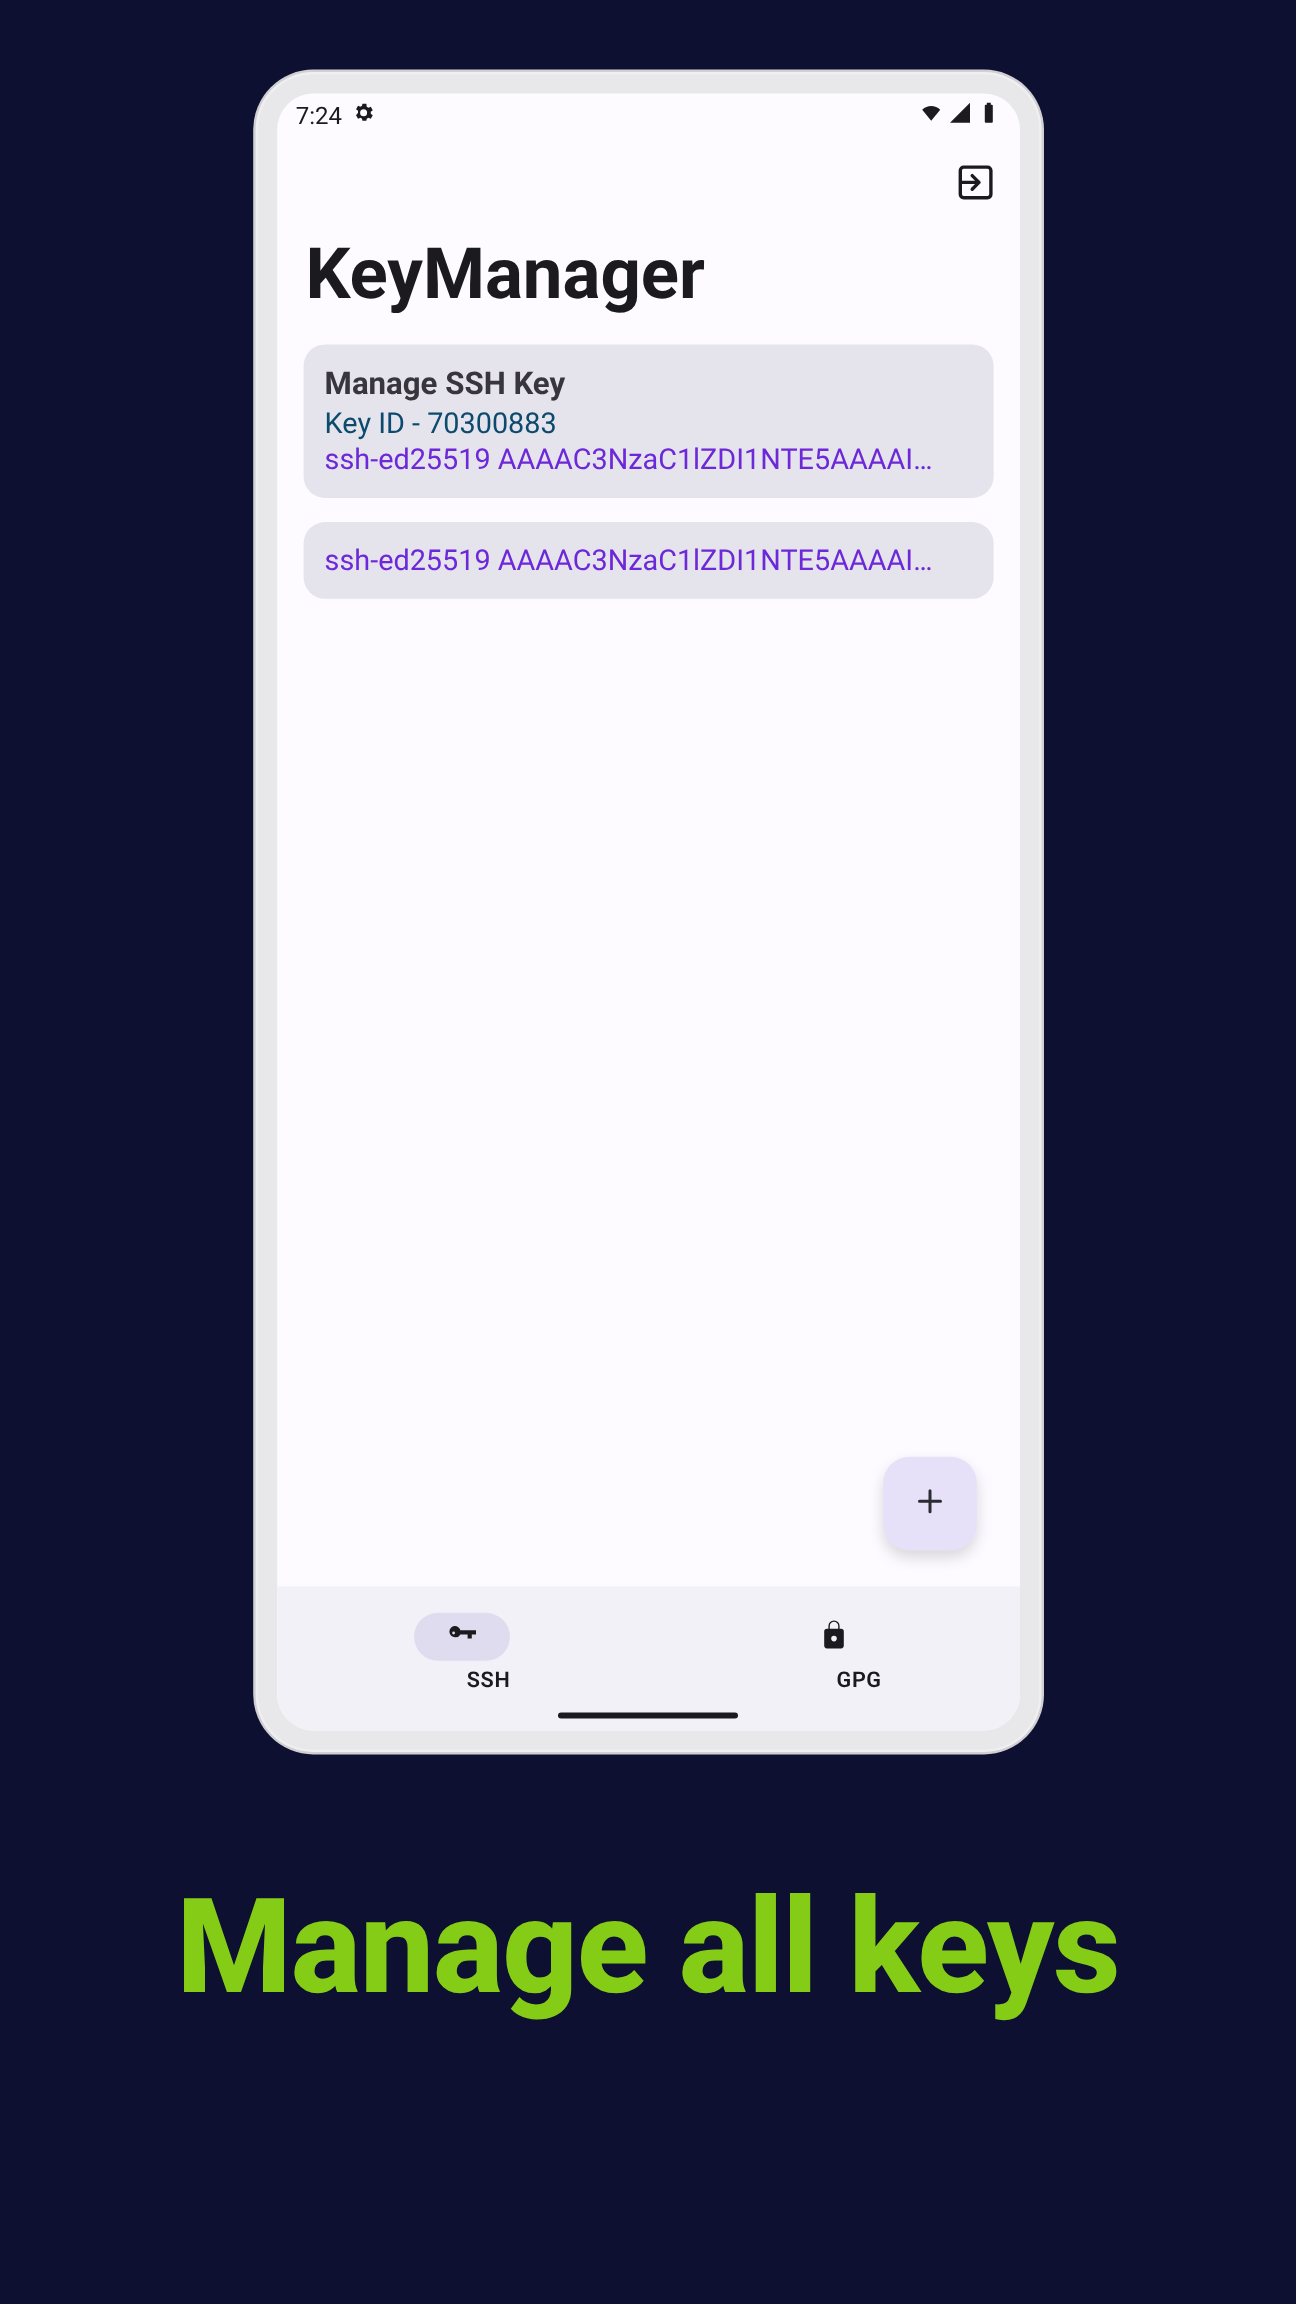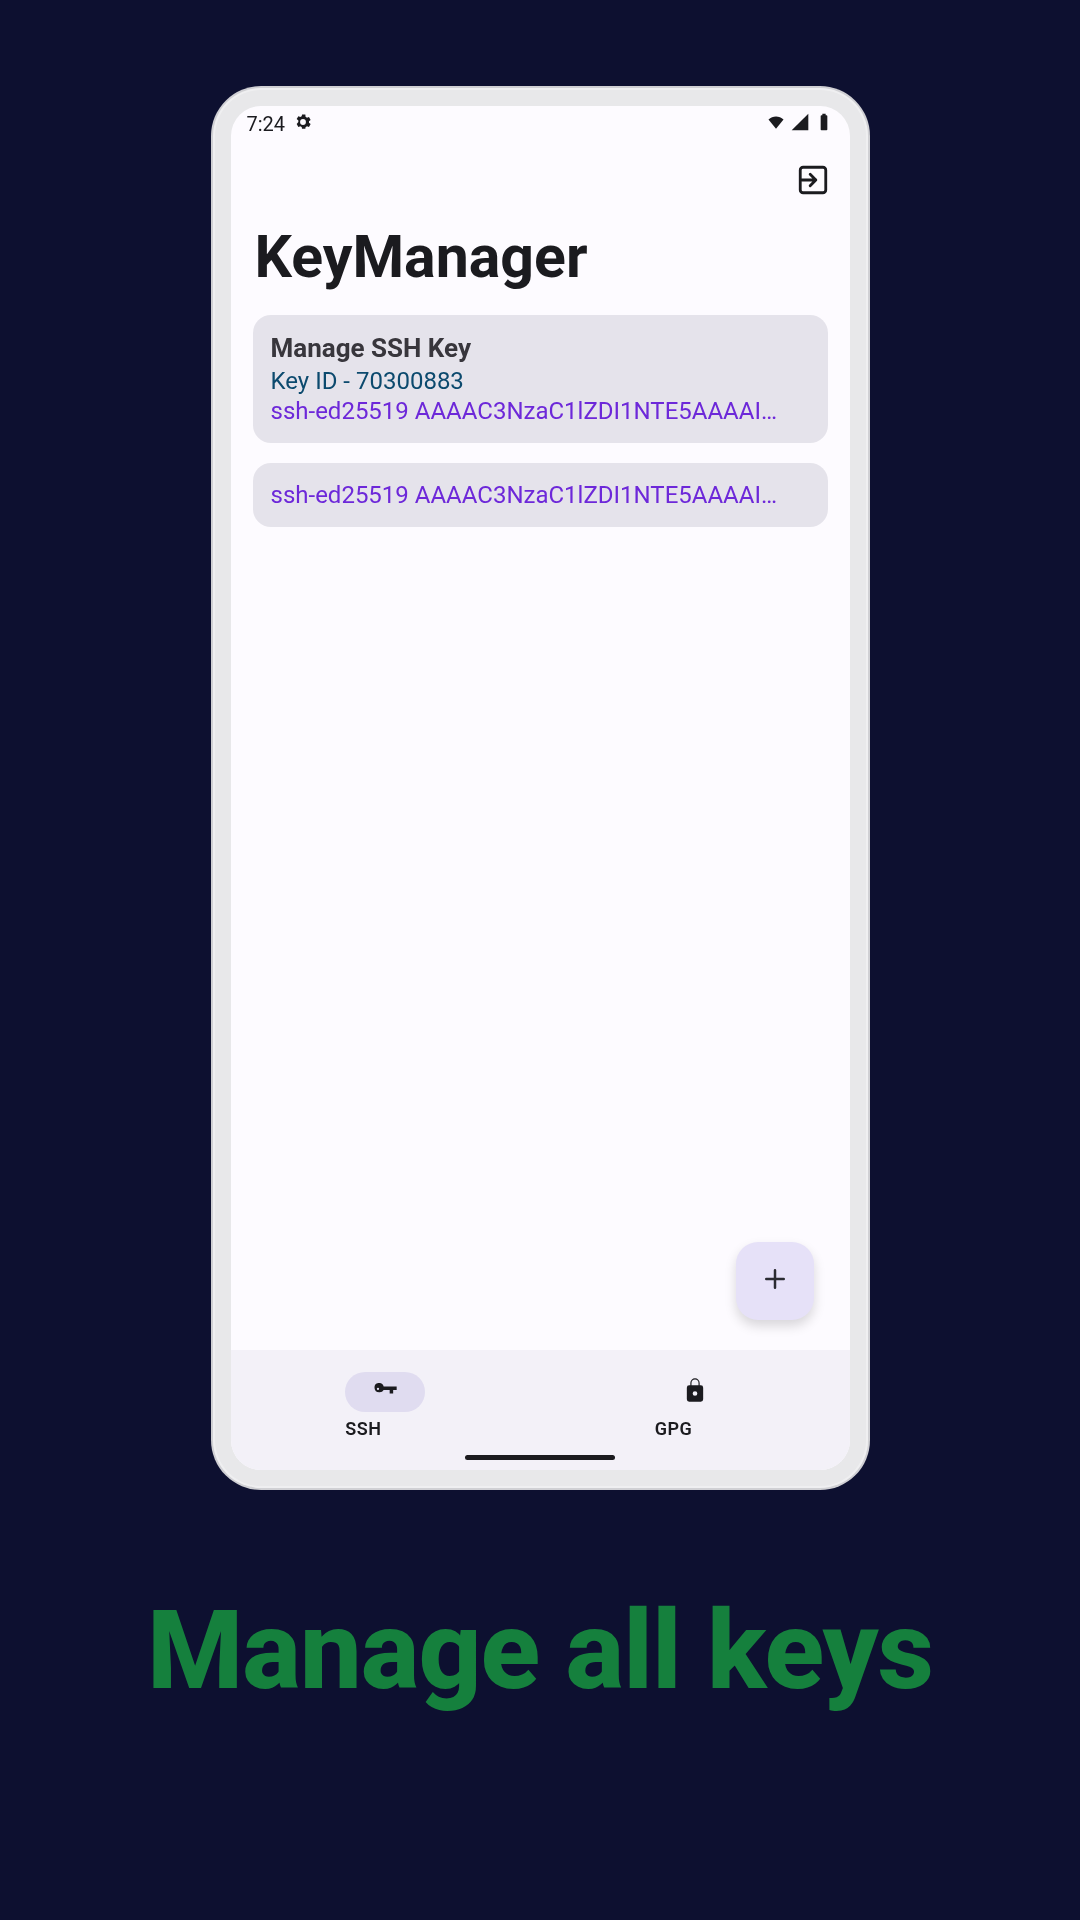--- a/index.html
+++ b/index.html
@@ -8,21 +8,21 @@
     background: #0d1030;
     font-family: -apple-system, BlinkMacSystemFont, "Segoe UI", Roboto, sans-serif;
     display: flex;
     flex-direction: column;
     align-items: center;
     width: 1080px;
     height: 1920px;
     overflow: hidden;
   }
   .phone-frame {
-    margin-top: 88px;
+    margin-top: 60px;
     width: 655px;
     height: 1400px;
     background: #e8e8ea;
     border-radius: 48px;
     padding: 18px;
     position: relative;
     box-shadow: 0 0 0 2px #d0d0d4, inset 0 0 0 2px #ffffff55;
   }
   .phone-screen {
     width: 100%;
@@ -95,21 +95,21 @@
     height: 120px;
     background: #f3f1f8;
     display: flex;
     align-items: center;
     justify-content: space-around;
     padding-bottom: 10px;
   }
   .nav-item {
     display: flex;
     flex-direction: column;
-    align-items: flex-start;
+    align-items: flex-end;
     gap: 6px;
   }
   .nav-icon-wrap {
     width: 80px;
     height: 40px;
     border-radius: 20px;
     display: flex;
     align-items: center;
     justify-content: center;
   }
@@ -121,21 +121,21 @@
     bottom: 10px;
     left: 50%;
     transform: translateX(-50%);
     width: 150px;
     height: 5px;
     background: #1b1b1f;
     border-radius: 3px;
   }
   .promo-text {
     margin-top: 100px;
-    color: #15803d;
+    color: #84cc16;
     font-size: 110px;
     font-weight: 800;
     text-align: center;
     line-height: 1.15;
     letter-spacing: -1px;
   }
 </style>
 </head>
 <body>
 

